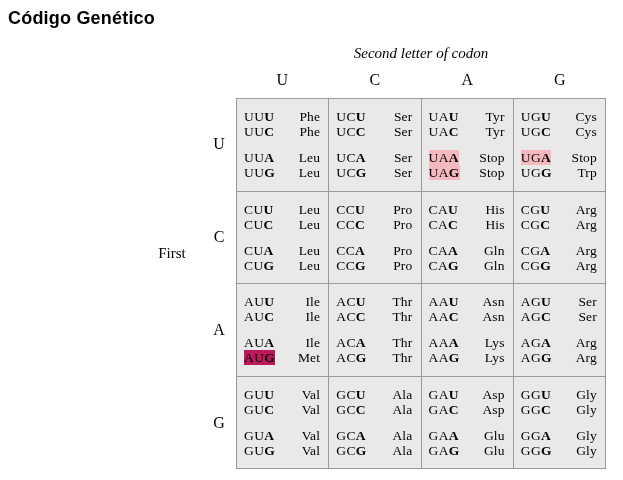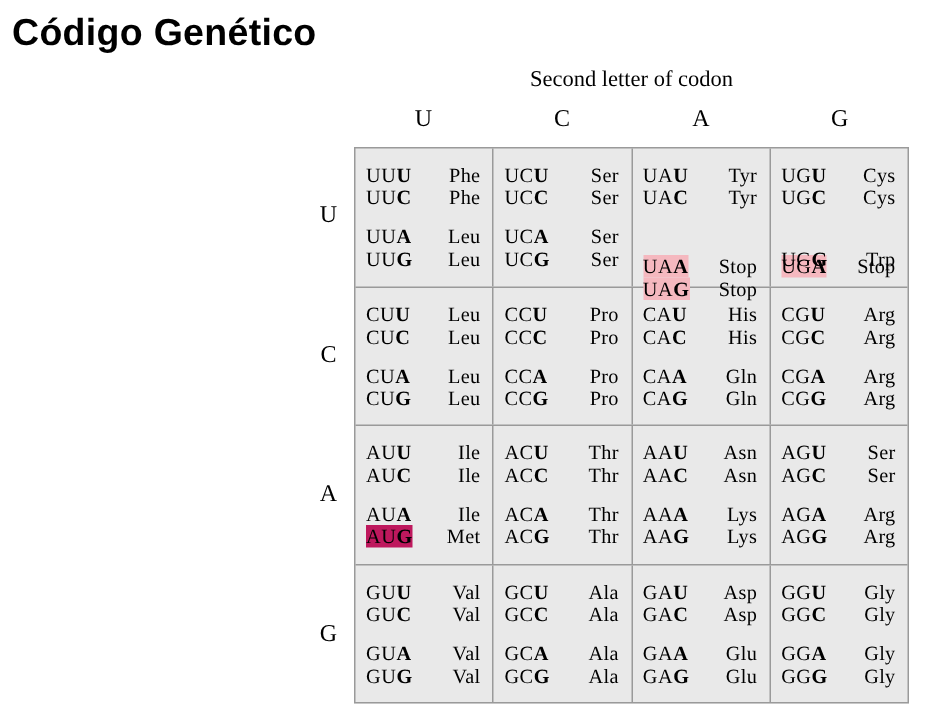--- a/index.html
+++ b/index.html
@@ -16,36 +16,37 @@
     color: #000000;
   }
 
   
   #page-title {
     position: absolute;
     left: 8px;
     top: 8px;
     font-family: "Liberation Sans", sans-serif;
     font-weight: bold;
-    font-size: 25px;
+    font-size: 18px;
     letter-spacing: 0.2px;
     color: #000000;
     white-space: nowrap;
   }
 
   
   #second-letter-caption {
     position: absolute;
     left: 236px;
     top: 45px;
     width: 370px;
     text-align: center;
     font-size: 15px;
     font-family: "Liberation Serif", serif;
     white-space: nowrap;
+    font-style: italic;
   }
 
   
   #col-headers {
     position: absolute;
     left: 236px;
     top: 71px;
     width: 370px;
     display: flex;
   }
@@ -133,38 +134,39 @@
   }
   .codon .b3 { font-weight: bold; }
 
   .amino {
     flex: 1 1 auto;
     text-align: right;
     padding-right: 2px;
     letter-spacing: 0.2px;
   }
 
-  .hl-stop  { background: #f5b8bf; margin-top: 20px; }
+  .hl-stop  { background: #f5b8bf; }
   .hl-start { background: #be185d; }
 </style>
 </head>
 <body>
 
 <div id="page-title">Código Genético</div>
 
 <div id="second-letter-caption">Second letter of codon</div>
 
 <div id="col-headers">
     <div class="col-head">U</div>
     <div class="col-head">C</div>
     <div class="col-head">A</div>
     <div class="col-head">G</div>
   </div>
 
 <div id="first-letter-caption">
+    <div>First</div>
   </div>
 
 <div id="row-headers">
     <div class="row-head">U</div>
     <div class="row-head">C</div>
     <div class="row-head">A</div>
     <div class="row-head">G</div>
   </div>
 
 <div id="codon-table">

